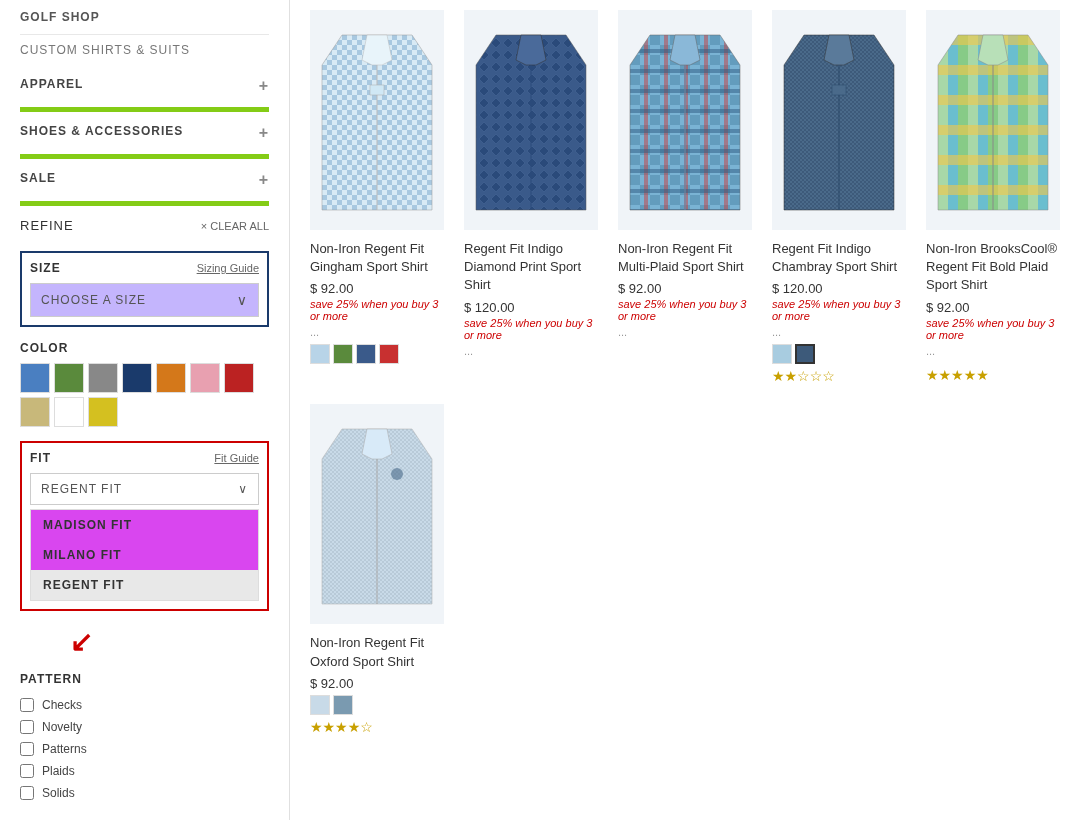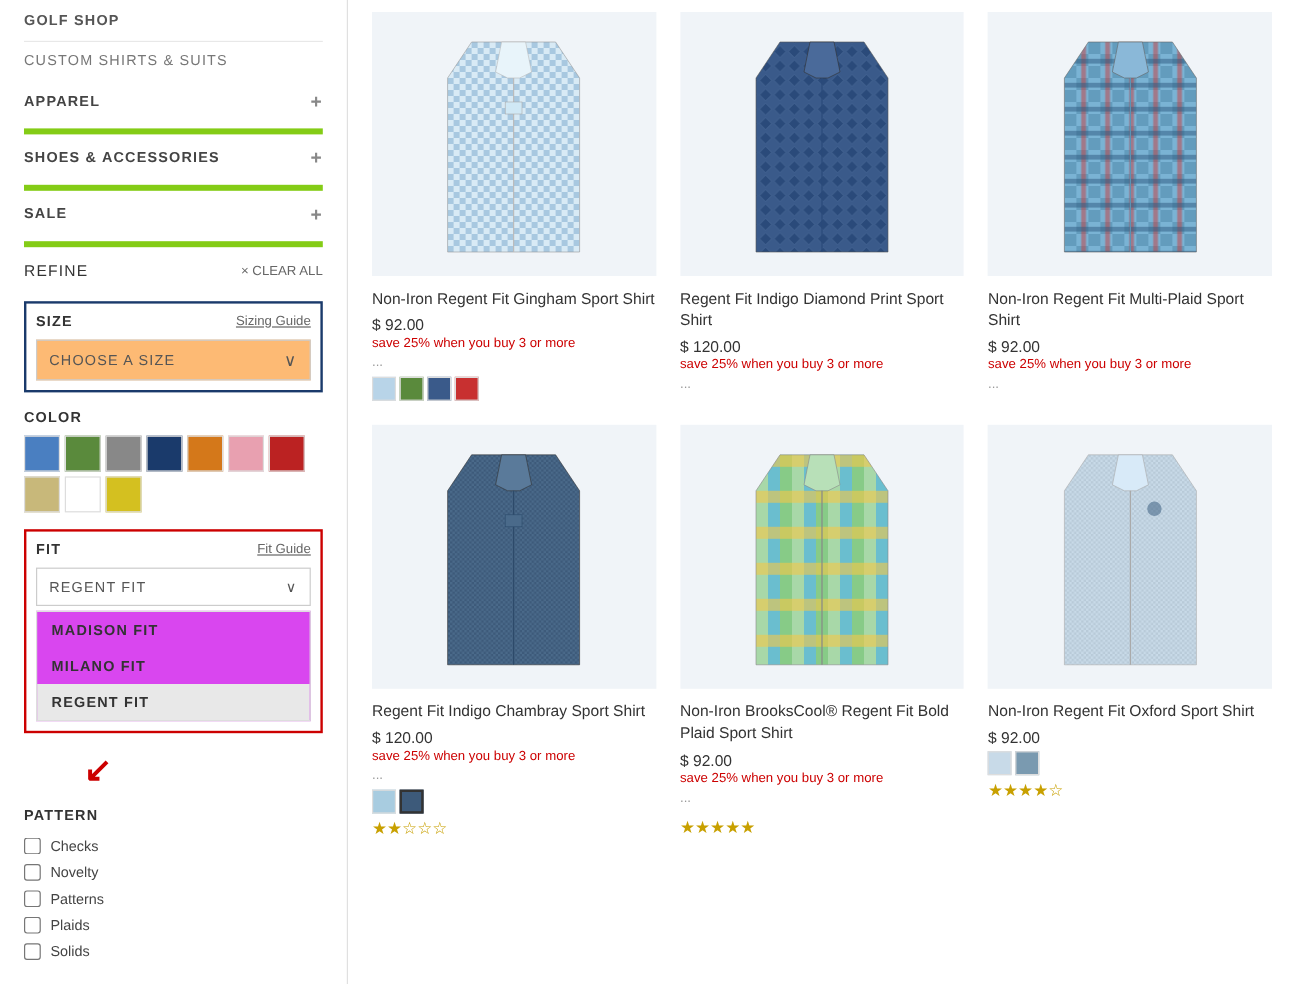--- a/index.html
+++ b/index.html
@@ -18,21 +18,21 @@
     
     .refine-bar { display: flex; justify-content: space-between; align-items: center; padding: 12px 0 8px 0; }
     .refine-label { font-size: 13px; font-weight: normal; letter-spacing: 1px; text-transform: uppercase; color: #333; }
     .clear-all { font-size: 11px; color: #666; cursor: pointer; text-decoration: none; }
     
     
     .filter-section { margin: 10px 0; }
     .filter-header { display: flex; justify-content: space-between; align-items: center; margin-bottom: 8px; }
     .filter-title { font-size: 12px; font-weight: bold; letter-spacing: 1px; text-transform: uppercase; color: #333; }
     .filter-link { font-size: 11px; color: #666; cursor: pointer; text-decoration: underline; }
-    .size-dropdown { display: flex; justify-content: space-between; align-items: center; border: 1px solid #ccc; padding: 8px 10px; cursor: pointer; background: #fdba74; }
+    .size-dropdown { display: flex; justify-content: space-between; align-items: center; border: 1px solid #ccc; padding: 8px 10px; cursor: pointer; background: #c4b5fd; }
     .size-dropdown span { font-size: 12px; color: #555; letter-spacing: 1px; text-transform: uppercase; }
     .size-dropdown .arrow { font-size: 14px; color: #555; }
     
     
     .color-section { margin: 14px 0; }
     .color-swatches { display: flex; flex-wrap: wrap; gap: 4px; margin-top: 8px; }
     .color-swatch { width: 30px; height: 30px; cursor: pointer; border: 1px solid #ddd; }
     
     
     .fit-section { margin: 14px 0; border: 2px solid #cc0000; padding: 8px; }
@@ -44,28 +44,28 @@
     
     
     .pattern-section { margin: 14px 0; }
     .checkbox-item { display: flex; align-items: center; gap: 8px; padding: 4px 0; cursor: pointer; }
     .checkbox-item input[type="checkbox"] { width: 14px; height: 14px; cursor: pointer; }
     .checkbox-label { font-size: 12px; color: #444; }
     
     
     .main-content { flex: 1; padding: 10px 20px; }
     
-    .product-grid { display: grid; grid-template-columns: repeat(3, 1fr); gap: 20px; }
+    .product-grid { display: grid; grid-template-columns: repeat(5, 1fr); gap: 20px; }
     
     .product-card { cursor: pointer; }
     .product-image { width: 100%; height: 220px; background: #f0f4f8; display: flex; align-items: center; justify-content: center; margin-bottom: 10px; overflow: hidden; }
     
     .product-name { font-size: 13px; color: #333; margin-bottom: 5px; line-height: 1.4; }
     .product-price { font-size: 13px; color: #333; margin-bottom: 2px; }
-    .product-promo { font-size: 11px; color: #cc0000; margin-bottom: 4px; }
+    .product-promo { font-size: 11px; color: #cc0000; font-style: italic; margin-bottom: 4px; }
     .product-dots { color: #999; font-size: 11px; margin-bottom: 6px; }
     
     .color-dots { display: flex; gap: 3px; margin-top: 4px; }
     .color-dot { width: 20px; height: 20px; cursor: pointer; border: 1px solid #ddd; }
     
     .stars { color: #c8a000; font-size: 14px; margin-top: 4px; }
   </style>
 </head>
 <body>
 

